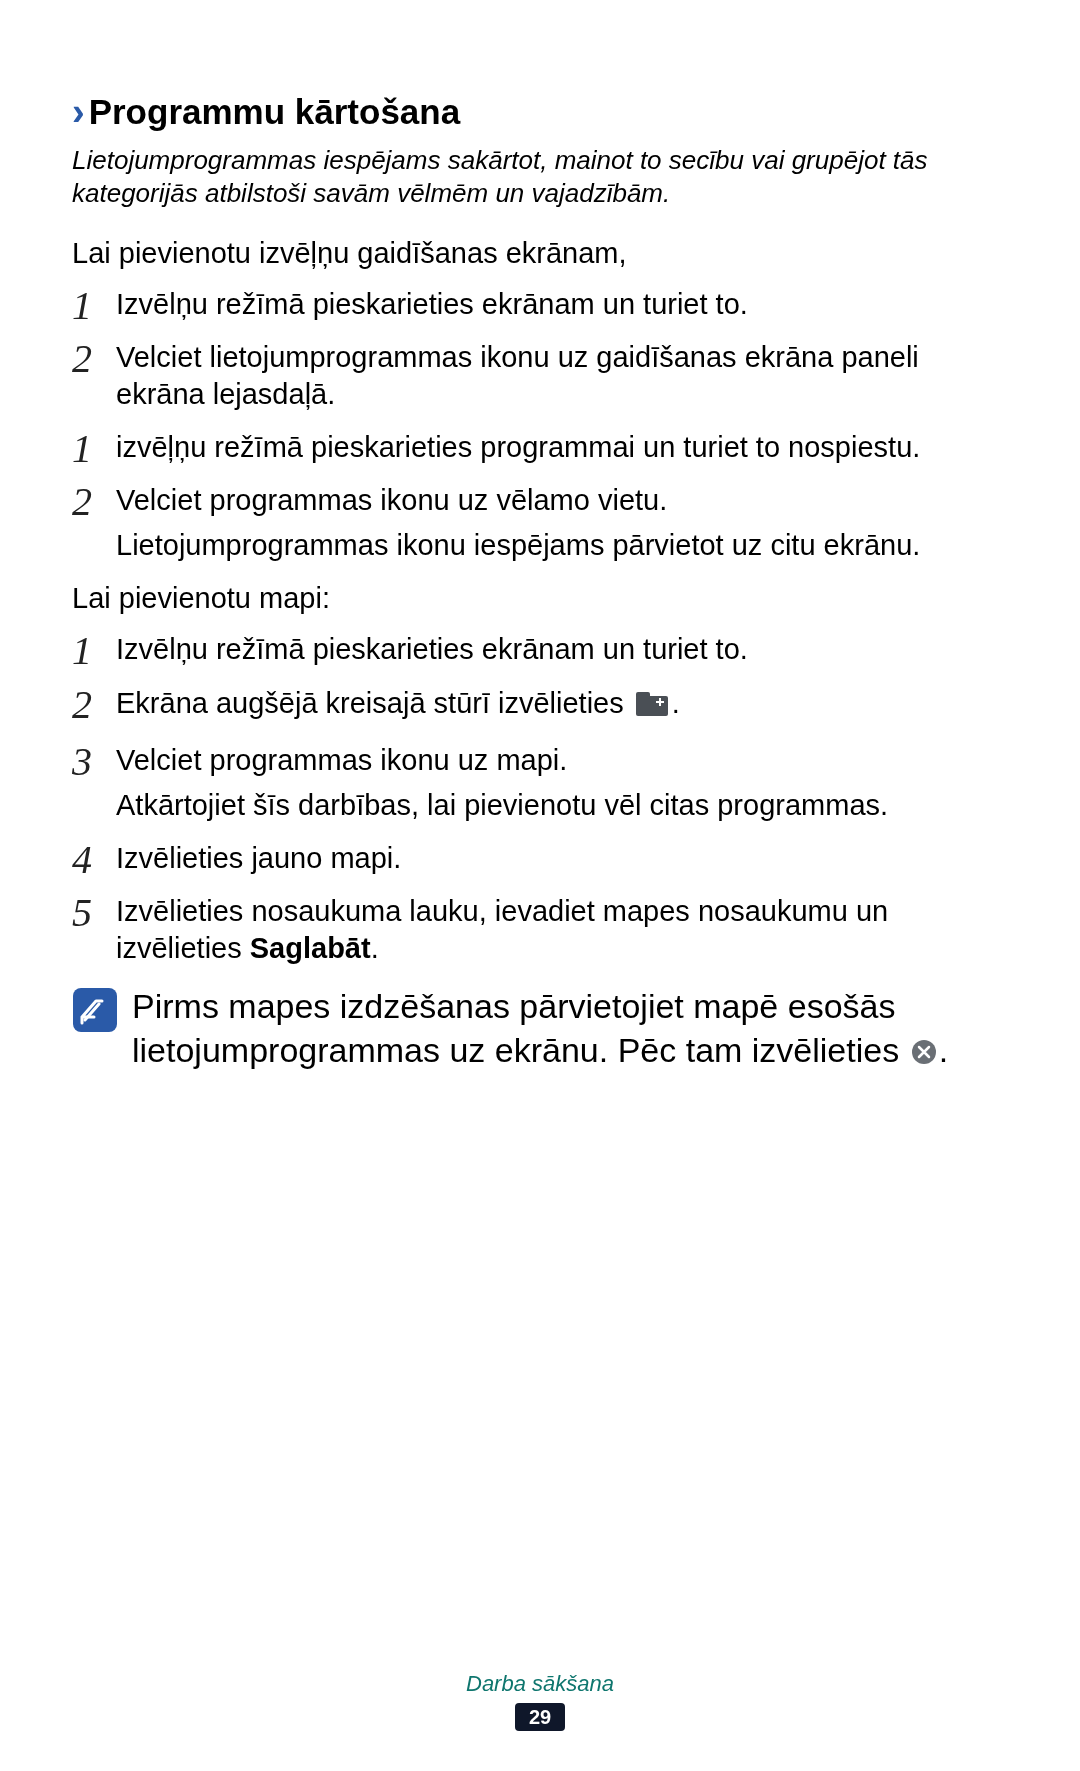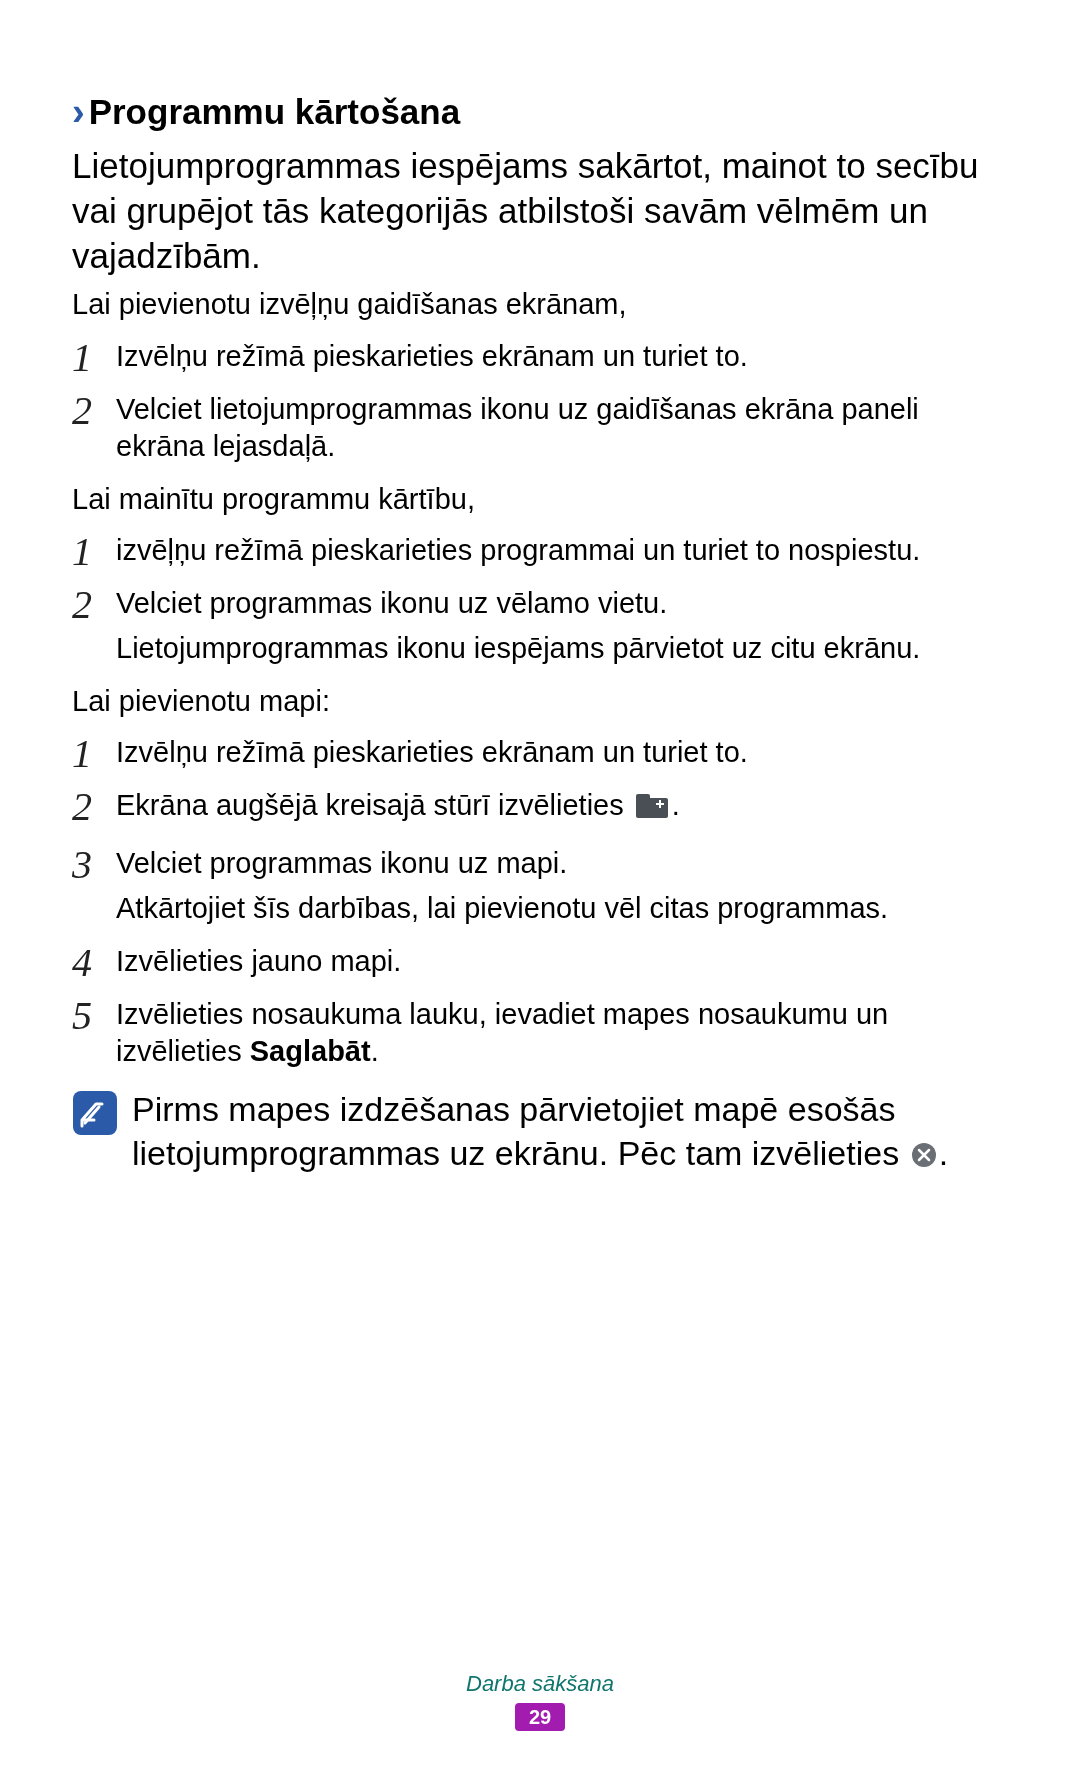--- a/index.html
+++ b/index.html
@@ -23,23 +23,24 @@
   }
   .heading .chevron {
     color: #2a5aa8;
     font-weight: 700;
     font-size: 38px;
     display: inline-block;
     vertical-align: -1px;
     margin-right: 4px;
   }
   .paragraph {
-    font-size: 35px;
-    line-height: 1.28;
-    margin-bottom: 8px;
+    font-size: 26px;
+    line-height: 1.28;
+    margin-bottom: 24px;
+    font-style: italic;
   }
   .lead-in {
     font-size: 29px;
     line-height: 1.28;
     margin-top: 8px;
     margin-bottom: 14px;
   }
   .steps {
     margin: 0;
     padding: 0;
@@ -104,21 +105,21 @@
   .footer .label {
     font-style: italic;
     font-size: 22px;
     color: #0f766e;
     margin-bottom: 6px;
   }
   .footer .pagenum {
     display: inline-block;
     width: 50px;
     height: 28px;
-    background: #a21caf;
+    background: #0f172a;
     border-radius: 4px;
     color: #fff;
     font-size: 20px;
     line-height: 28px;
     font-weight: 600;
   }
 </style>
 </head>
 <body>
 
@@ -136,21 +137,20 @@
     <div class="step">
       <span class="num">1</span>
       <span>Izvēlņu režīmā pieskarieties ekrānam un turiet to.</span>
     </div>
     <div class="step">
       <span class="num">2</span>
       <span>Velciet lietojumprogrammas ikonu uz gaidīšanas ekrāna paneli ekrāna lejasdaļā.</span>
     </div>
   </div>
 
-  <div class="lead-in">Lai mainītu programmu kārtību,</div>
 
   <div class="steps">
     <div class="step">
       <span class="num">1</span>
       <span>izvēļņu režīmā pieskarieties programmai un turiet to nospiestu.</span>
     </div>
     <div class="step">
       <span class="num">2</span>
       <span>Velciet programmas ikonu uz vēlamo vietu.</span>
       <span class="secondary">Lietojumprogrammas ikonu iespējams pārvietot uz citu ekrānu.</span>

